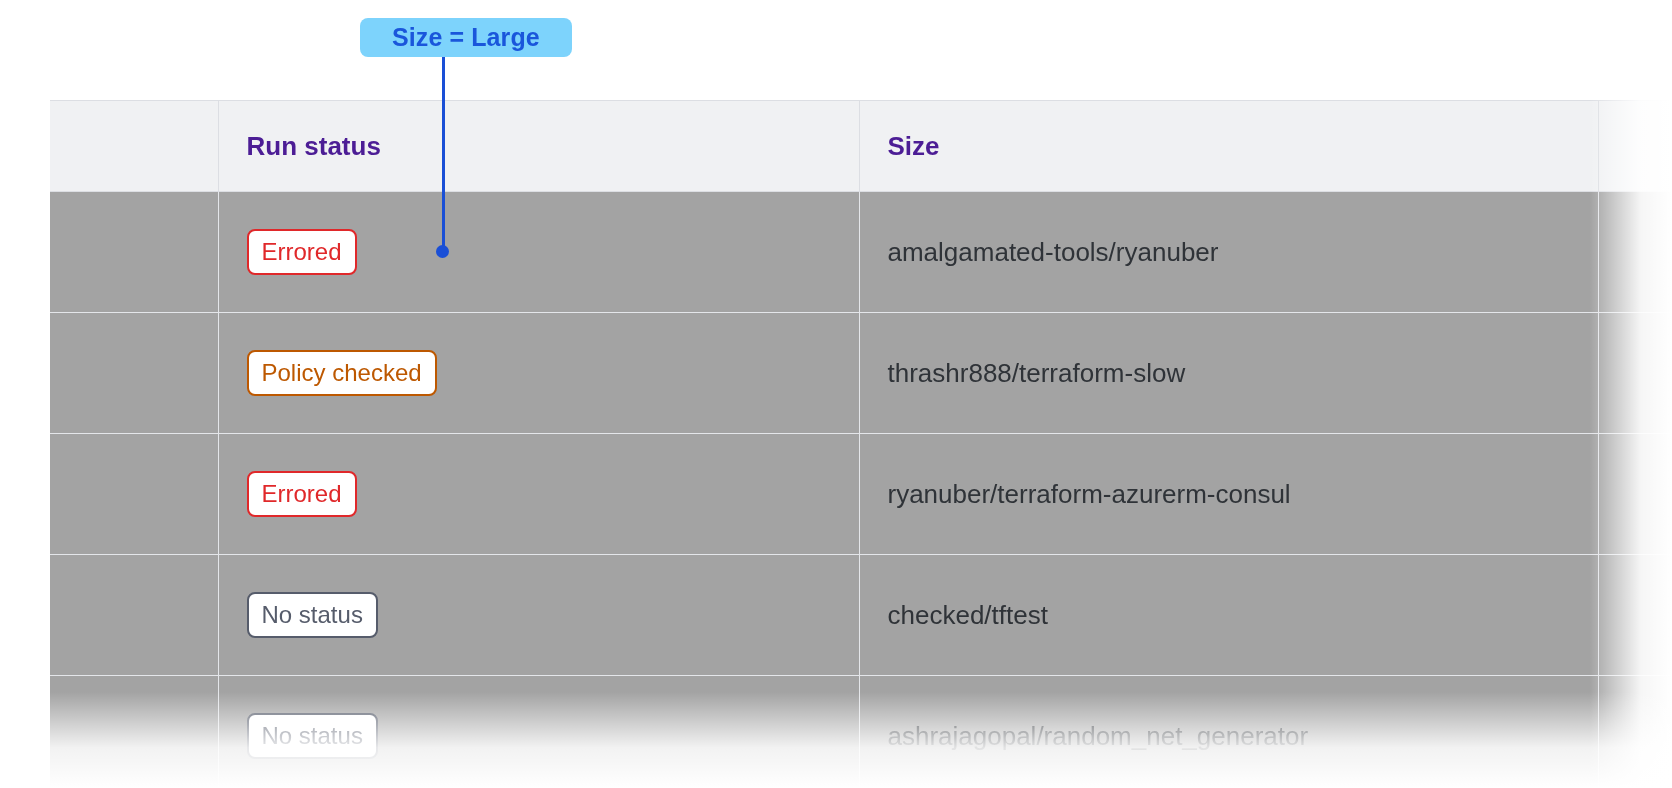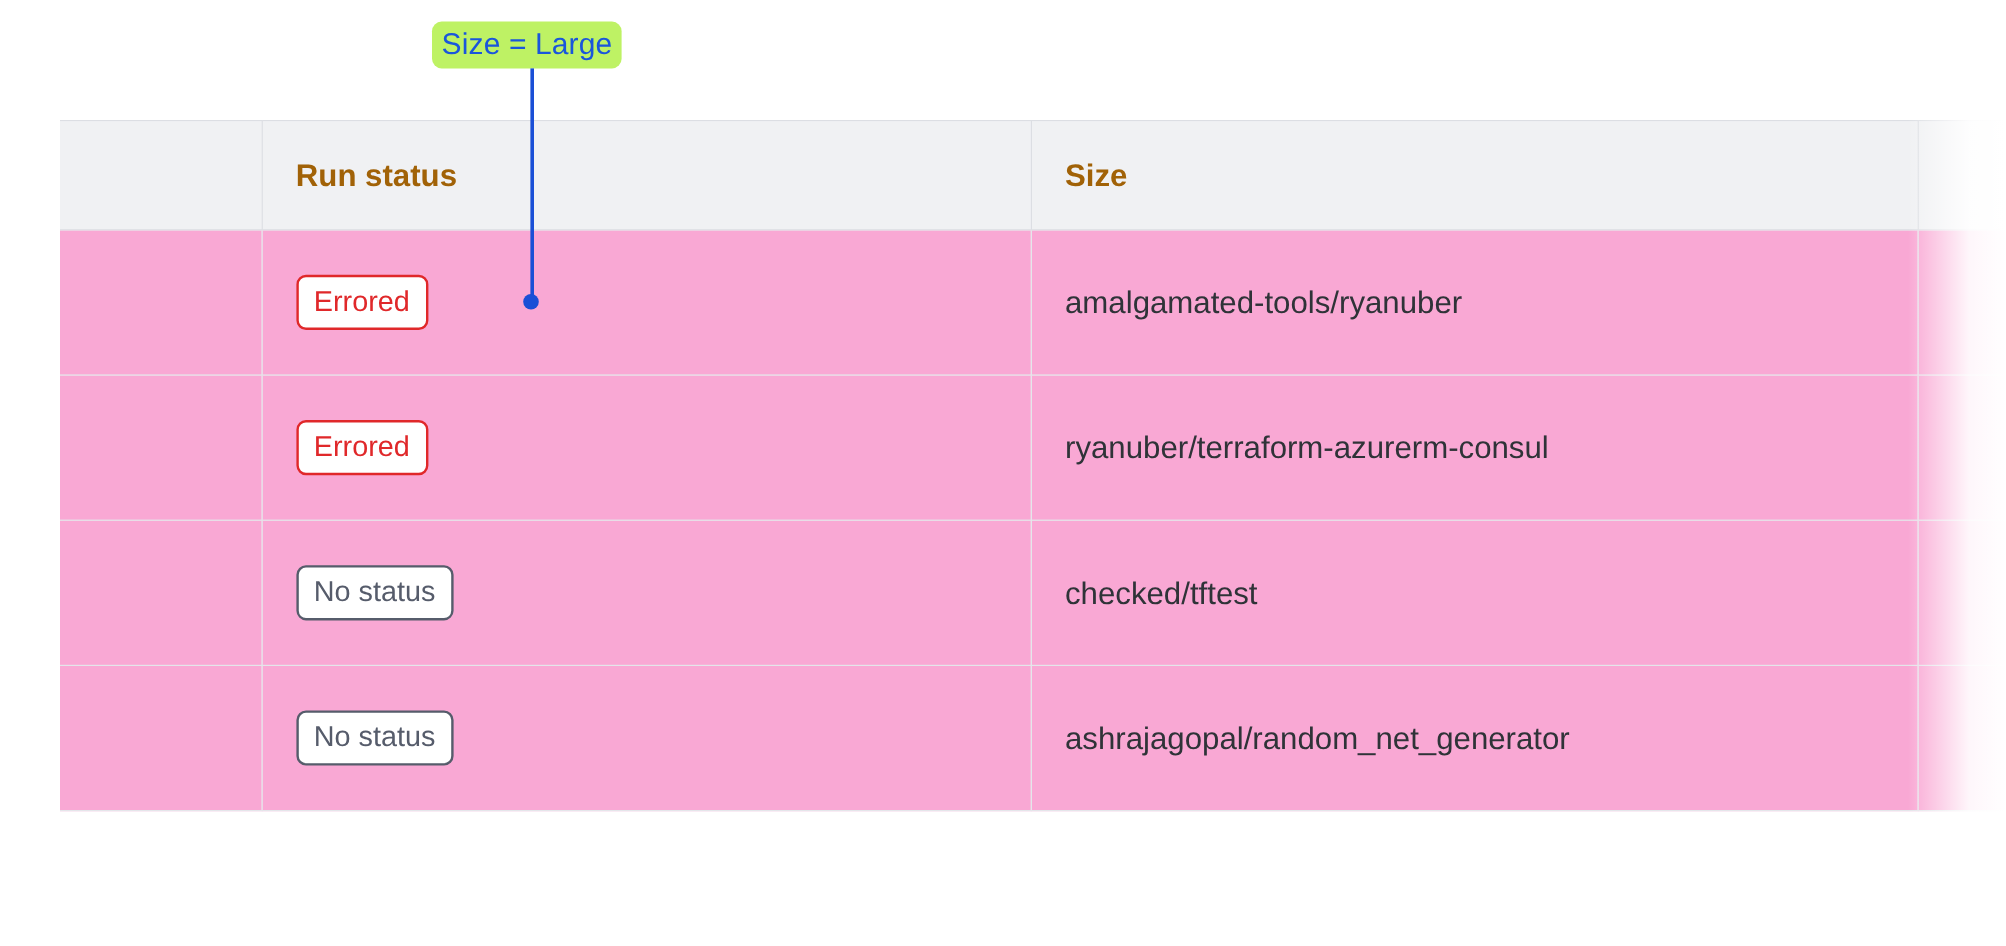--- a/index.html
+++ b/index.html
@@ -22,29 +22,29 @@
     left: 0; top: 0;
     width: 1672px; height: 788px;
     pointer-events: none;
     z-index: 30;
   }
   #callout-chip {
     position: absolute;
     left: 360px;
     top: 18px;
     height: 39px;
-    padding: 0 8px;
+    padding: 0 32px;
     display: flex;
     align-items: center;
     justify-content: center;
-    background: #bef264;
+    background: #7dd3fc;
     color: #1a56db;
     border-radius: 8px;
     font-size: 25px;
-    font-weight: 400;
+    font-weight: 700;
     letter-spacing: .1px;
     white-space: nowrap;
     pointer-events: auto;
   }
   #callout-line {
     position: absolute;
     left: 441.5px;
     top: 57px;
     width: 3px;
     height: 194px;
@@ -84,34 +84,34 @@
     background: #f0f1f3;
     height: 90px;
     padding: 0;
     border-top: 1px solid #dcdee3;
     border-bottom: 1px solid #dcdee3;
     border-right: 1px solid #dcdee3;
     text-align: left;
     vertical-align: middle;
     font-size: 26px;
     font-weight: 700;
-    color: #a16207;
+    color: #4c1d95;
     margin-top: 15px;
   }
   thead th.col-select { border-right: 1px solid #dcdee3; }
   thead th.col-extra  { border-right: none; }
   thead th .th-inner { padding-left: 28px; }
 
   tbody td {
     height: 120px;
     padding: 0;
     border-bottom: 1px solid #e4e6ea;
     border-right: 1px solid #e4e6ea;
     vertical-align: middle;
-    background: #f9a8d4;
+    background: #a3a3a3;
   }
   tbody td.col-extra { border-right: none; }
   tbody td .td-inner { padding-left: 28px; }
 
   .repo-text {
     font-size: 26px;
     color: #2f3338;
     white-space: nowrap;
   }
 
@@ -208,20 +208,36 @@
           </td>
           <td class="col-extra">
             <div class="td-inner"></div>
           </td>
         </tr>
         <tr>
           <td class="col-select">
             <div class="td-inner"></div>
           </td>
           <td class="col-status">
+            <div class="td-inner"><span class="badge policy-checked">
+                <span class="badge-label">Policy checked</span>
+              </span></div>
+          </td>
+          <td class="col-repo">
+            <div class="td-inner"><span class="repo-text">thrashr888/terraform-slow</span></div>
+          </td>
+          <td class="col-extra">
+            <div class="td-inner"></div>
+          </td>
+        </tr>
+        <tr>
+          <td class="col-select">
+            <div class="td-inner"></div>
+          </td>
+          <td class="col-status">
             <div class="td-inner"><span class="badge errored">
                 <span class="badge-label">Errored</span>
               </span></div>
           </td>
           <td class="col-repo">
             <div class="td-inner"><span class="repo-text">ryanuber/terraform-azurerm-consul</span></div>
           </td>
           <td class="col-extra">
             <div class="td-inner"></div>
           </td>

